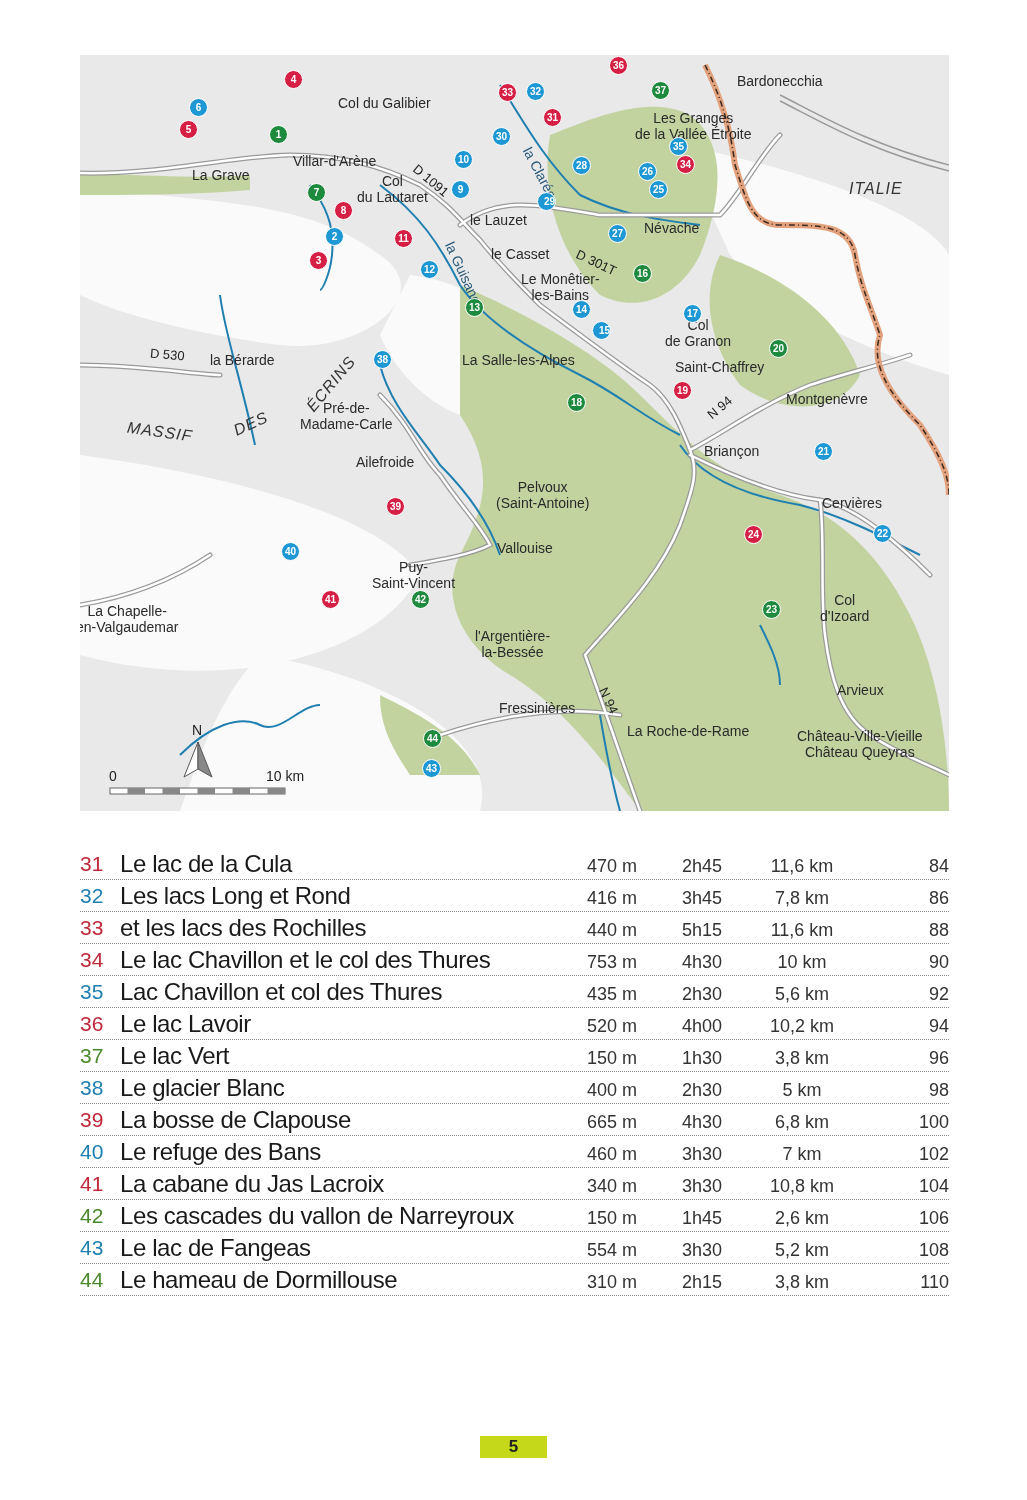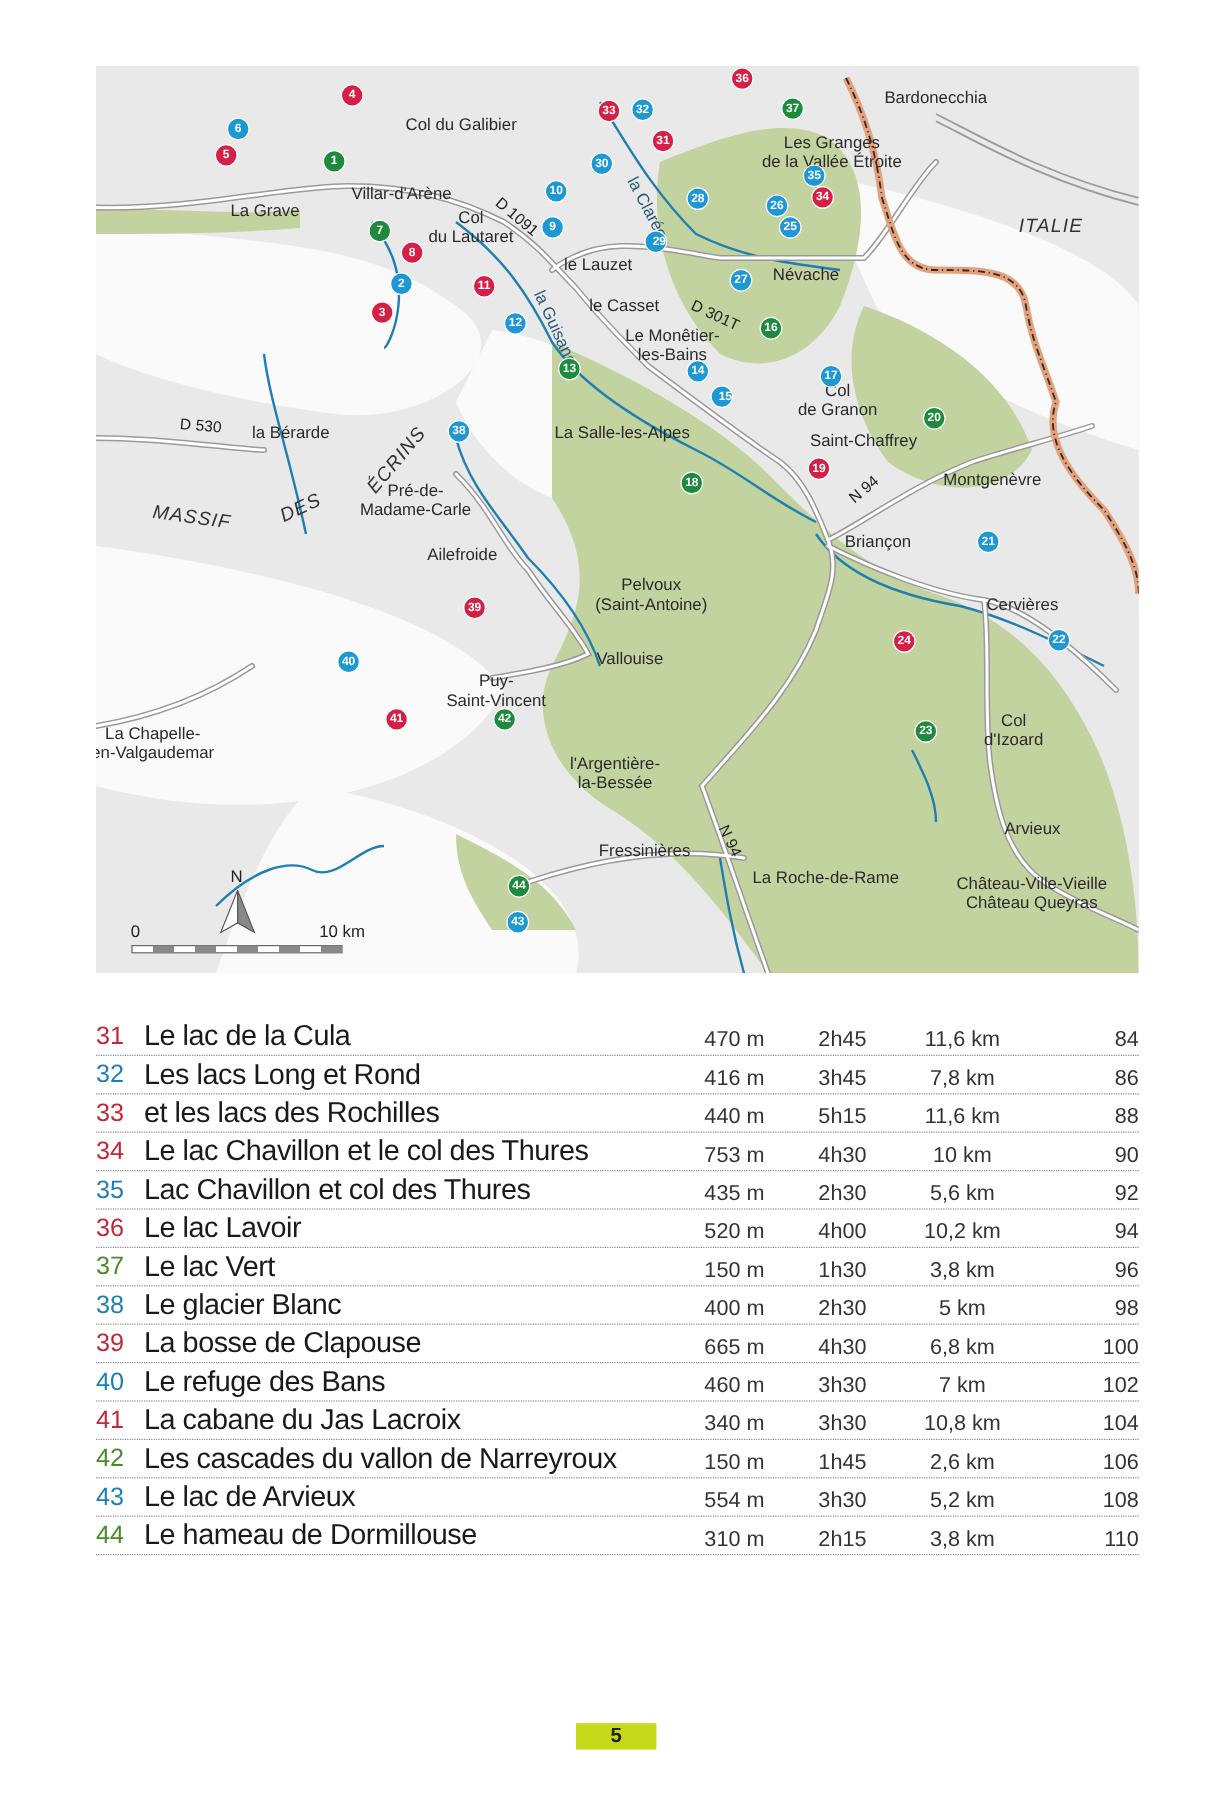--- a/index.html
+++ b/index.html
@@ -301,21 +301,21 @@
     <div class="row">
       <span class="num n-green" style="top: 4px;">42</span>
       <div class="title">Les cascades du vallon de Narreyroux</div>
       <span class="cell c-elev">150 m</span>
       <span class="cell c-time">1h45</span>
       <span class="cell c-dist">2,6 km</span>
       <span class="cell c-page">106</span>
     </div>
     <div class="row">
       <span class="num n-blue" style="top: 4px;">43</span>
-      <div class="title">Le lac de Arvieux</div>
+      <div class="title">Le lac de Fangeas</div>
       <span class="cell c-elev">554 m</span>
       <span class="cell c-time">3h30</span>
       <span class="cell c-dist">5,2 km</span>
       <span class="cell c-page">108</span>
     </div>
     <div class="row">
       <span class="num n-green" style="top: 4px;">44</span>
       <div class="title">Le hameau de Dormillouse</div>
       <span class="cell c-elev">310 m</span>
       <span class="cell c-time">2h15</span>

